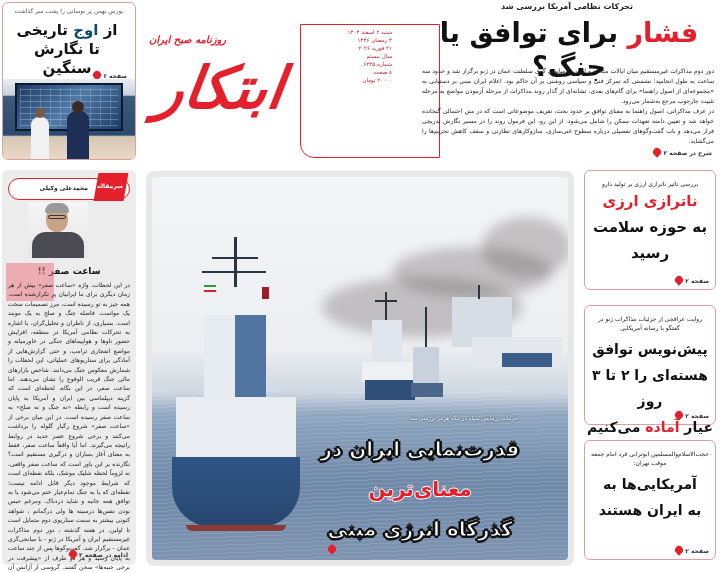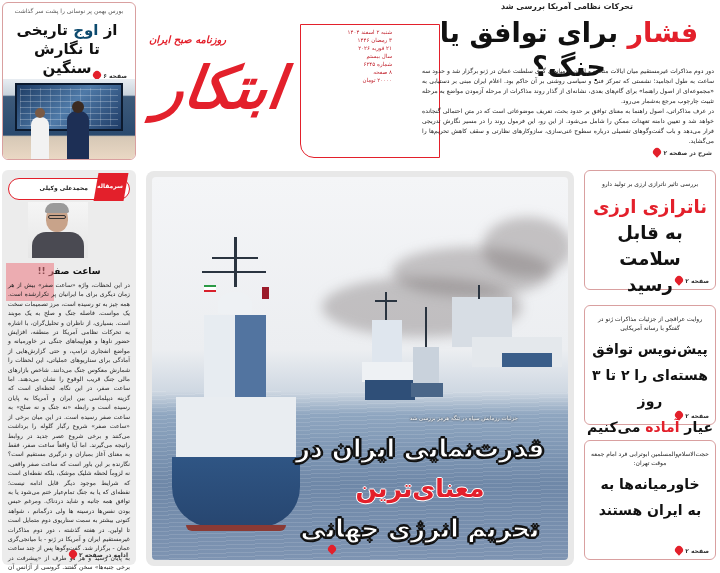--- a/index.html
+++ b/index.html
@@ -66,33 +66,33 @@
     background: linear-gradient(180deg, #f4f5f7 0%, #eceef1 45%, #cfd8e2 56%, #8fa6c0 62%, #6f88a8 80%, #7e94b2 100%); }
   .smoke { position: absolute; border-radius: 50%; background: rgba(110,100,100,0.35); filter: blur(6px); }
   .waves { position: absolute; left: 0; right: 0; top: 56%; bottom: 0; background-image: repeating-linear-gradient(178deg, rgba(255,255,255,0.12) 0 1px, transparent 1px 4px); }
   .ship { position: absolute; }
   .hull { position: absolute; background: #2f4f78; }
   .superstructure { position: absolute; background: #e9edf1; }
   .mast { position: absolute; background: #2a3440; }
   .flag { position: absolute; width: 12px; height: 7px; }
 
   .caption { position: absolute; right: 50px; top: 238px; font-size: 5.5px; color: #fff; text-shadow: 0 0 2px #000; }
-  .photo-headline { position: absolute; right: 18px; top: 252px; width: 260px; text-align: center; font-size: 25px; font-weight: bold; line-height: 40px; color: #fff;
+  .photo-headline { position: absolute; right: 18px; top: 252px; width: 260px; text-align: center; font-size: 20px; font-weight: bold; line-height: 40px; color: #fff;
     -webkit-text-stroke: 1.2px #111; text-shadow: 0 2px 0 #111, 2px 0 0 #111, -2px 0 0 #111, 0 -2px 0 #111; }
   .photo-headline .red { color: #e3202b; -webkit-text-stroke: 0; text-shadow: 0 1px 0 #fff, 1px 0 0 #fff, -1px 0 0 #fff, 0 -1px 0 #fff; }
   .photo-ref { position: absolute; right: 232px; top: 368px; }
 
   
   .rbox { position: absolute; left: 584px; width: 132px; border: 1px solid #d9a0a0; border-radius: 6px; background: #fff; }
   .rbox .kick { text-align: center; font-size: 6px; line-height: 9px; color: #222; margin-top: 8px; padding: 0 6px; }
   .rbox .title { text-align: center; font-weight: bold; color: #111; }
   .rbox .title .red { color: #e3202b; }
   .rbox .ref { position: absolute; right: 6px; bottom: 5px; }
   .rb1 { top: 170px; height: 120px; }
-  .rb1 .title { font-size: 18px; line-height: 26px; margin-top: 6px; }
+  .rb1 .title { font-size: 15px; line-height: 26px; }
   .rb2 { top: 305px; height: 120px; }
   .rb2 .title { font-size: 14px; line-height: 26px; margin-top: 4px; }
   .rb3 { top: 440px; height: 120px; }
   .rb3 .title { font-size: 14px; line-height: 26px; margin-top: 4px; }
 </style>
 </head>
 <body>
 
 <div class="abs bourse-box">
   <div class="bourse-kicker">بورس بهمن پر نوسانی را پشت سر گذاشت</div>
@@ -198,33 +198,33 @@
       <div class="superstructure" style="left:40px;top:78px;width:62px;height:90px;background:linear-gradient(90deg,#e7ecf1 50%,#5274a0 50%);"></div>
       <div class="superstructure" style="left:12px;top:160px;width:120px;height:60px;background:#e9edf1;"></div>
       <div class="hull" style="left:8px;top:220px;width:128px;height:70px;border-radius:0 0 40px 40px;background:linear-gradient(180deg,#2f5584,#274670);"></div>
       <div class="hull" style="left:22px;top:288px;width:100px;height:6px;background:#8a3a35;border-radius:0 0 20px 20px;"></div>
     </div>
 
     <div class="caption">جزئیات رزمایش سپاه در تنگه هرمز بررسی شد</div>
     <div class="photo-headline">
       <div>قدرت‌نمایی ایران در</div>
       <div class="red">معنای‌ترین</div>
-      <div>تحریم انرژی جهانی</div>
+      <div>گذرگاه انرژی مبنی</div>
     </div>
     <div class="photo-ref page-ref">
       <span class="pin"></span>
     </div>
   </div>
 </div>
 
 <div class="rbox rb1">
   <div class="kick">بررسی تاثیر ناترازی ارزی بر تولید دارو</div>
   <div class="title">
     <div class="red">ناترازی ارزی</div>
-    <div>به قابل سلامت</div>
+    <div>به حوزه سلامت</div>
     <div>رسید</div>
   </div>
   <div class="ref page-ref">
     <span>صفحه ۲</span>
       <span class="pin"></span>
   </div>
 </div>
 
 <div class="rbox rb2">
   <div class="kick">روایت عراقچی از جزئیات مذاکرات ژنو در گفتگو با رسانه آمریکایی</div>
@@ -235,20 +235,20 @@
   </div>
   <div class="ref page-ref">
     <span>صفحه ۲</span>
       <span class="pin"></span>
   </div>
 </div>
 
 <div class="rbox rb3">
   <div class="kick">حجت‌الاسلام‌والمسلمین ابوترابی فرد امام جمعه موقت تهران:</div>
   <div class="title">
-    <div>خاورمیانه‌ها به</div>
+    <div>آمریکایی‌ها به</div>
     <div>به ایران هستند</div>
   </div>
   <div class="ref page-ref">
     <span>صفحه ۲</span>
       <span class="pin"></span>
   </div>
 </div>
 
 </body></html>

